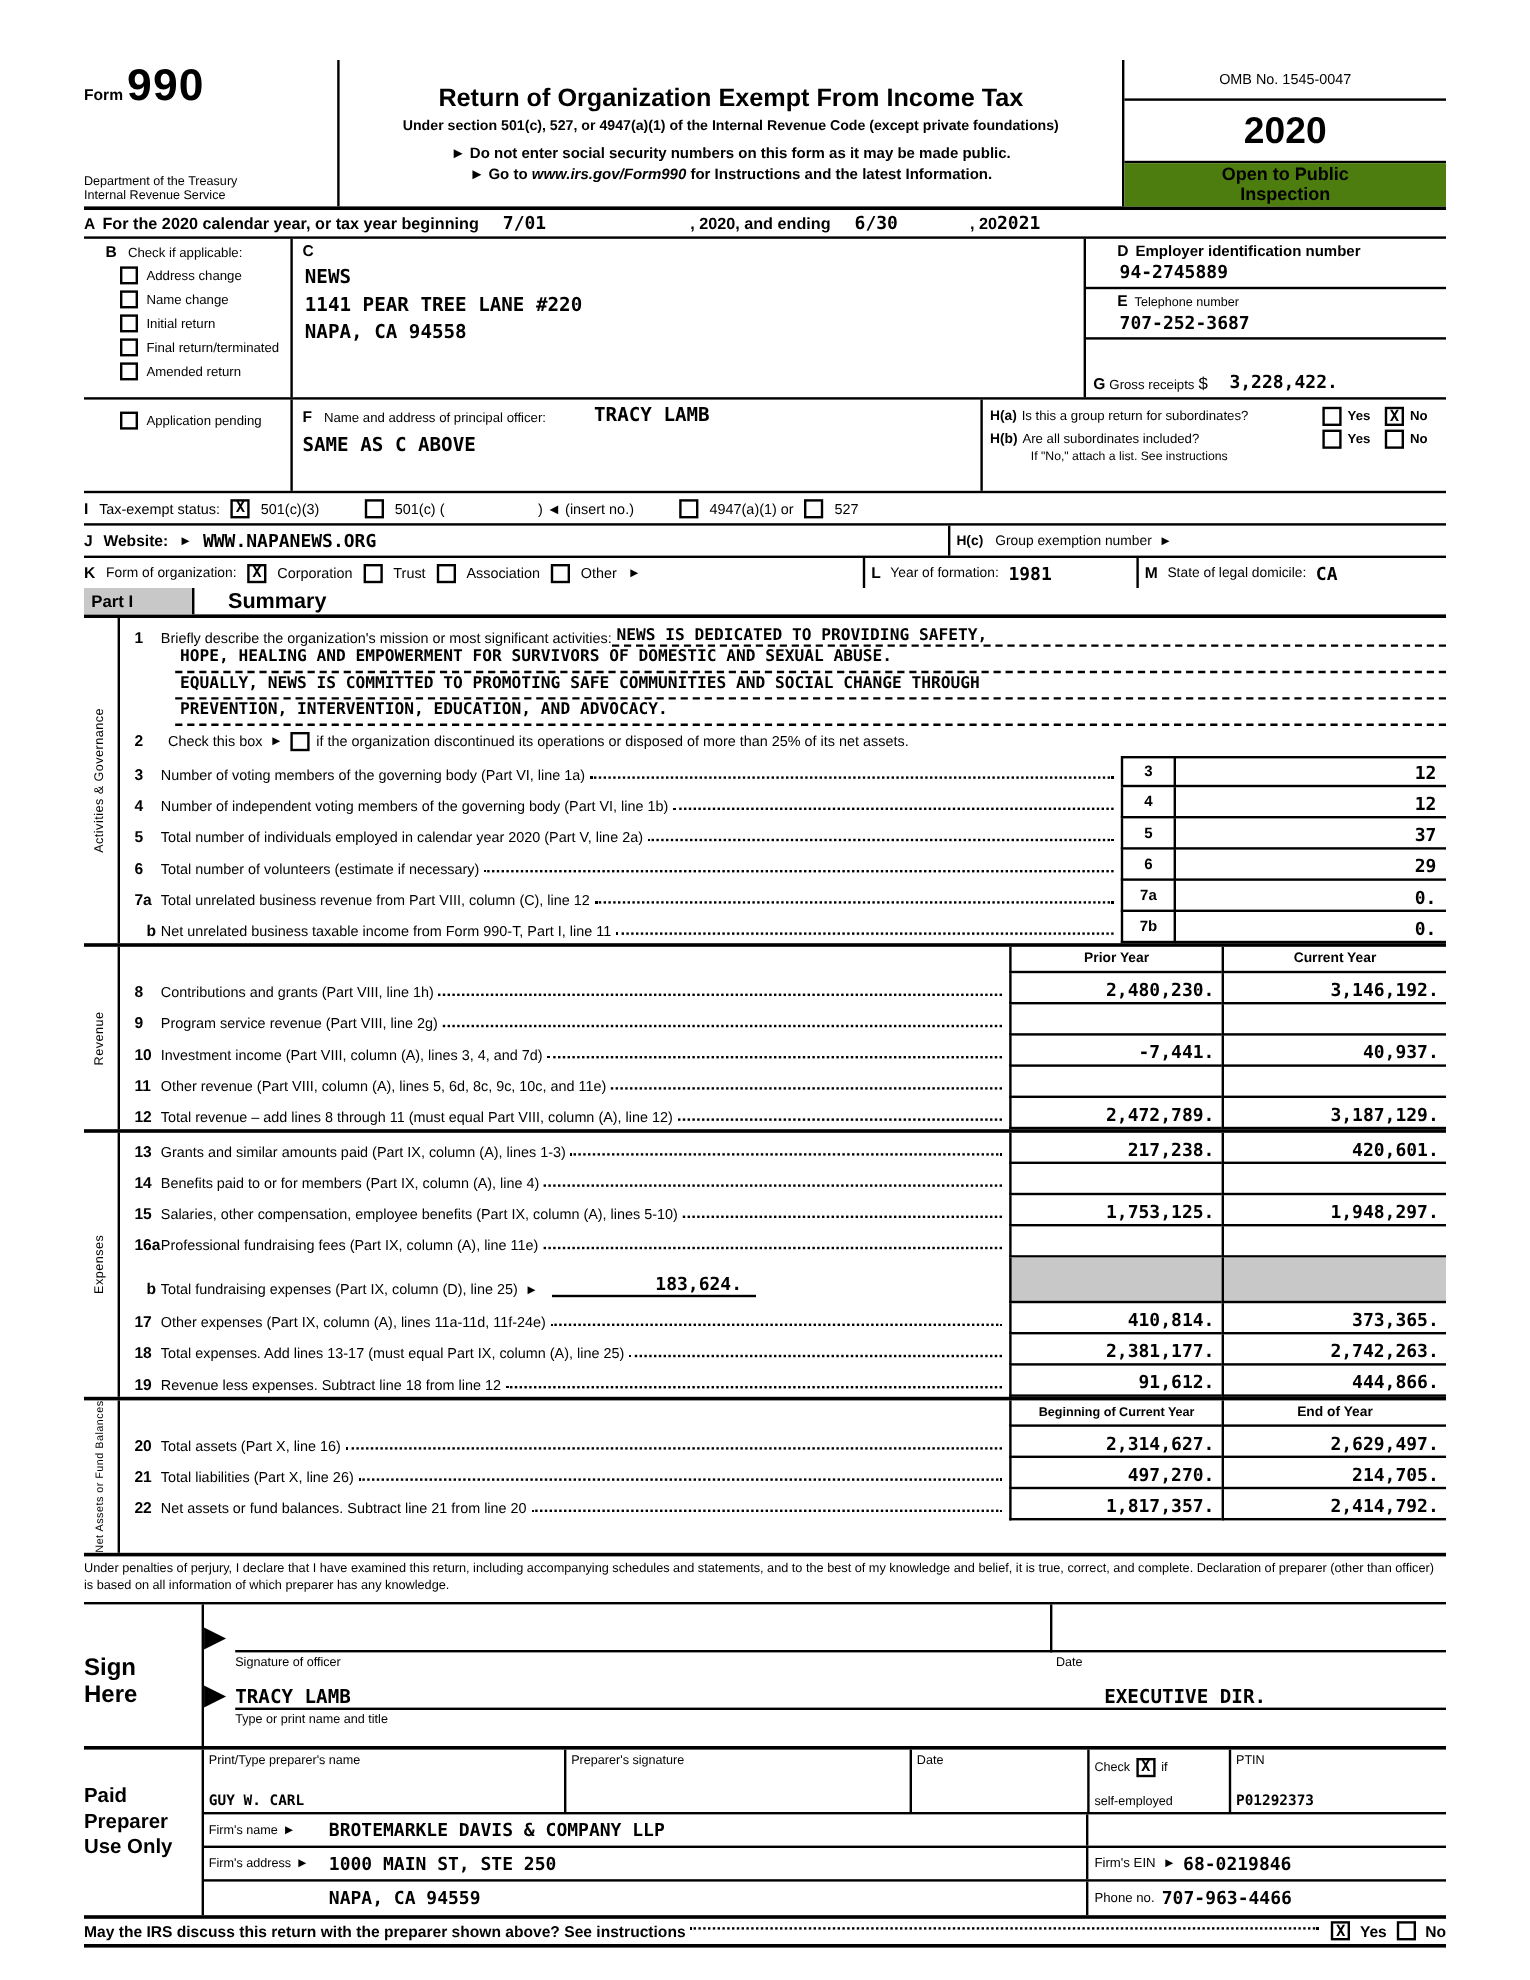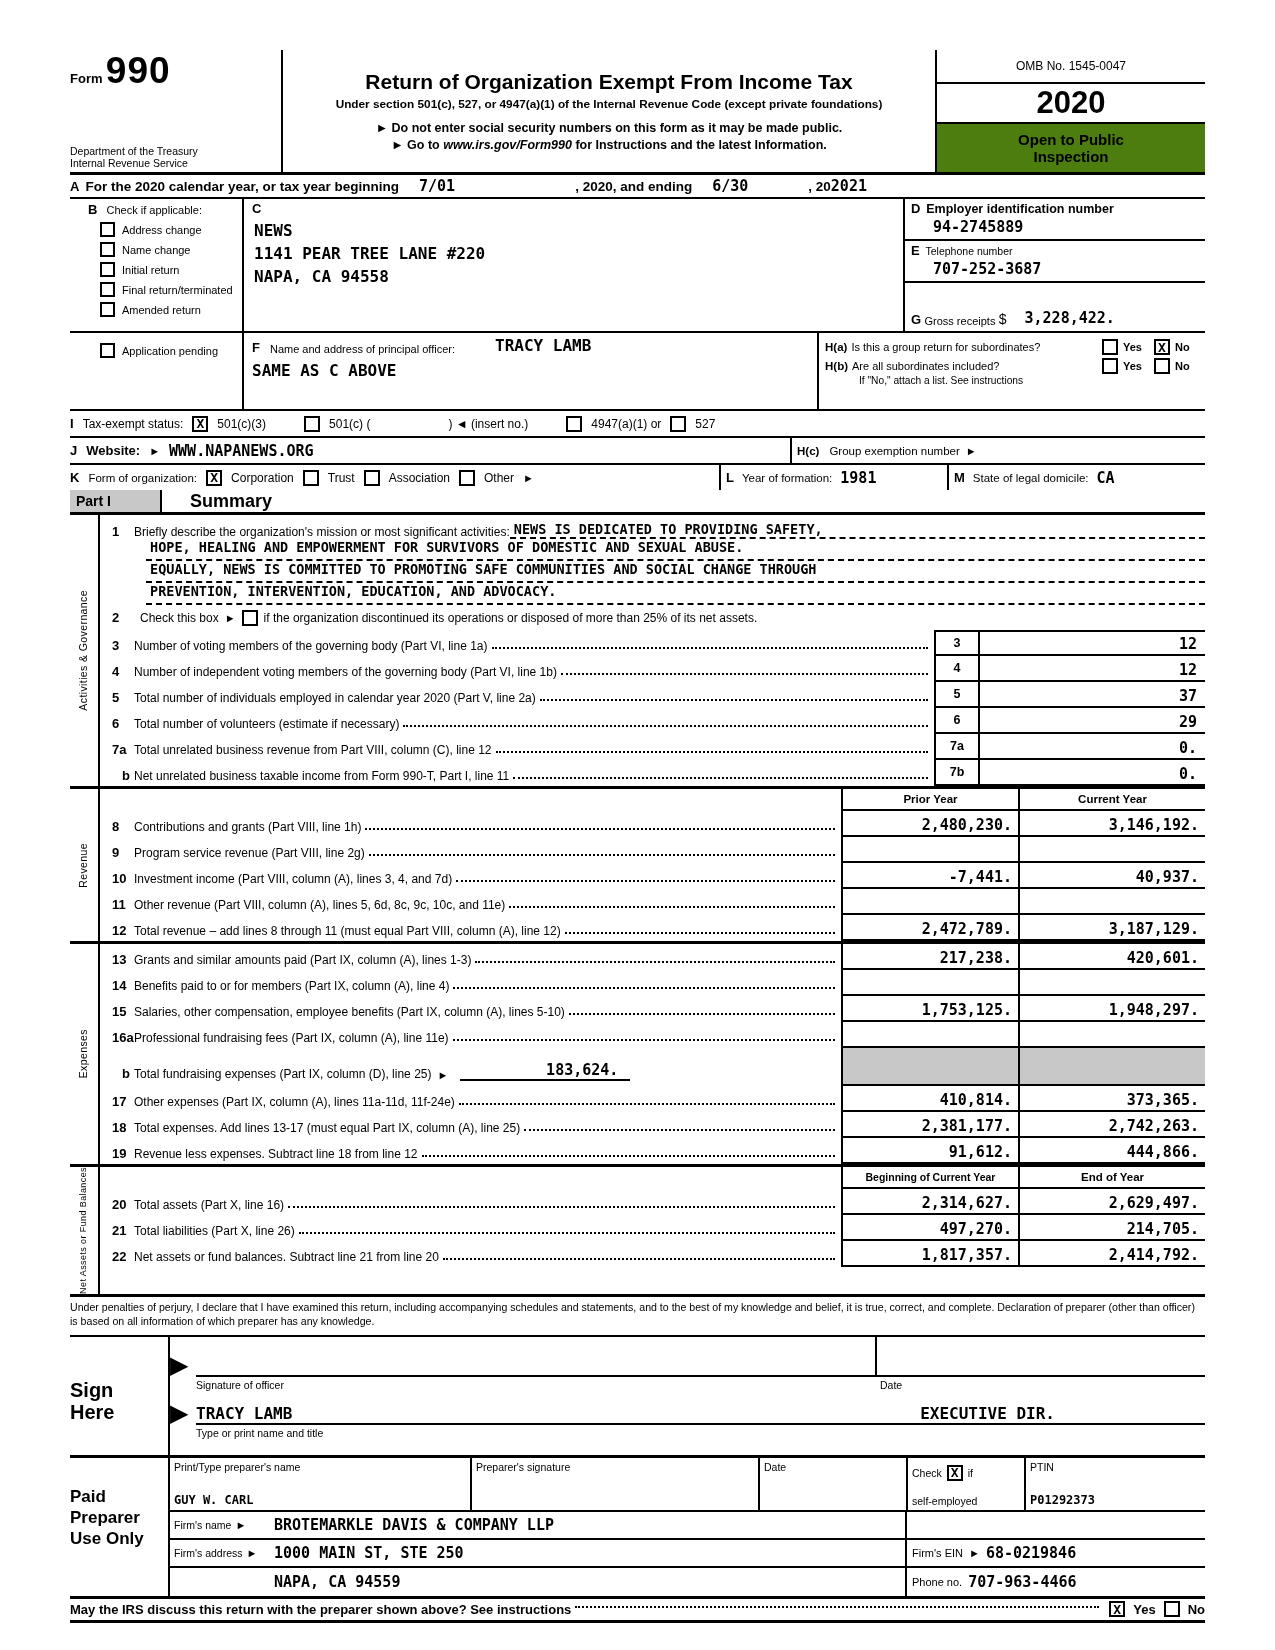--- a/index.html
+++ b/index.html
@@ -19,40 +19,40 @@
   .formword{font-size:13px;font-weight:bold;}
   .formnum{font-size:37px;font-weight:bold;letter-spacing:1px;line-height:0.9;}
   .dept{font-size:10.5px;line-height:1.2;}
   .hdr-m{flex:1;border-left:2.5px solid #000;border-right:2.5px solid #000;text-align:center;padding-top:20px;margin-left:11px;}
   .title{font-size:21px;font-weight:bold;}
   .subtitle{font-size:11.8px;font-weight:bold;margin-top:3px;}
   .bullets{font-size:12.5px;font-weight:bold;margin-top:9px;line-height:1.35;}
   .bullets i{font-style:italic;}
   .hdr-r{width:268px;display:flex;flex-direction:column;}
   .omb{height:34px;border-bottom:2px solid #000;display:flex;align-items:center;justify-content:center;font-size:12px;}
-  .bigyear{height:40px;border-bottom:2.5px solid #000;display:flex;align-items:center;justify-content:center;
+  .bigyear{height:52px;border-bottom:2.5px solid #000;display:flex;align-items:center;justify-content:center;
            font-size:31px;font-weight:bold;}
   .openbox{flex:1;background:#4d7c0f;display:flex;flex-direction:column;align-items:center;justify-content:center;
            font-weight:bold;font-size:15px;line-height:1.15;}
   
   .linea{border-top:3px solid #000;border-bottom:2.5px solid #000;height:27px;display:flex;align-items:center;
          font-weight:bold;font-size:13.5px;}
   .linea .mono{font-size:15px;font-weight:bold;}
   .gap6{width:6px;flex:none;} .gap20{width:20px;flex:none;} .gap60{width:60px;flex:none;}
   
   .bcd-top{display:flex;min-height:132px;}
   .col-b{width:172px;padding-top:3px;}
   .btitle{font-size:11px;margin-left:18px;}
   .bitem{display:flex;align-items:center;gap:7px;margin:5px 0 0 30px;font-size:11px;}
   .bitem .cb{width:15px;height:15px;}
   .col-c{flex:1;border-left:2.5px solid #000;padding:2px 0 0 8px;}
   .cvals{margin:3px 0 0 2px;font-size:16px;line-height:1.45;}
   .col-d{width:302px;border-left:2.5px solid #000;display:flex;flex-direction:column;}
   .dsec{padding:2px 6px 3px 6px;border-bottom:2px solid #000;}
-  .dsec .lab{font-size:10.5px;}
+  .dsec .lab{font-size:10.5px;margin-left:20px;}
   .dsec .val{font-size:15px;margin:2px 0 0 22px;}
   .gsec{padding:2px 6px 4px 6px;margin-top:auto;display:flex;align-items:flex-end;}
   .gsec .lab{font-size:11px;}
   .bcd-bot{display:flex;border-top:2.5px solid #000;min-height:78px;}
   .col-b2{width:172px;display:flex;align-items:flex-start;}
   .col-f{flex:1;border-left:2.5px solid #000;padding:3px 0 0 8px;}
   .frow1{display:flex;align-items:flex-end;gap:10px;font-size:11px;}
   .col-f .mono{font-size:16px;}
   .col-h{width:388px;border-left:2.5px solid #000;padding:3px 4px 0 6px;font-size:11px;}
   .hline{display:flex;align-items:center;margin-top:3px;}

